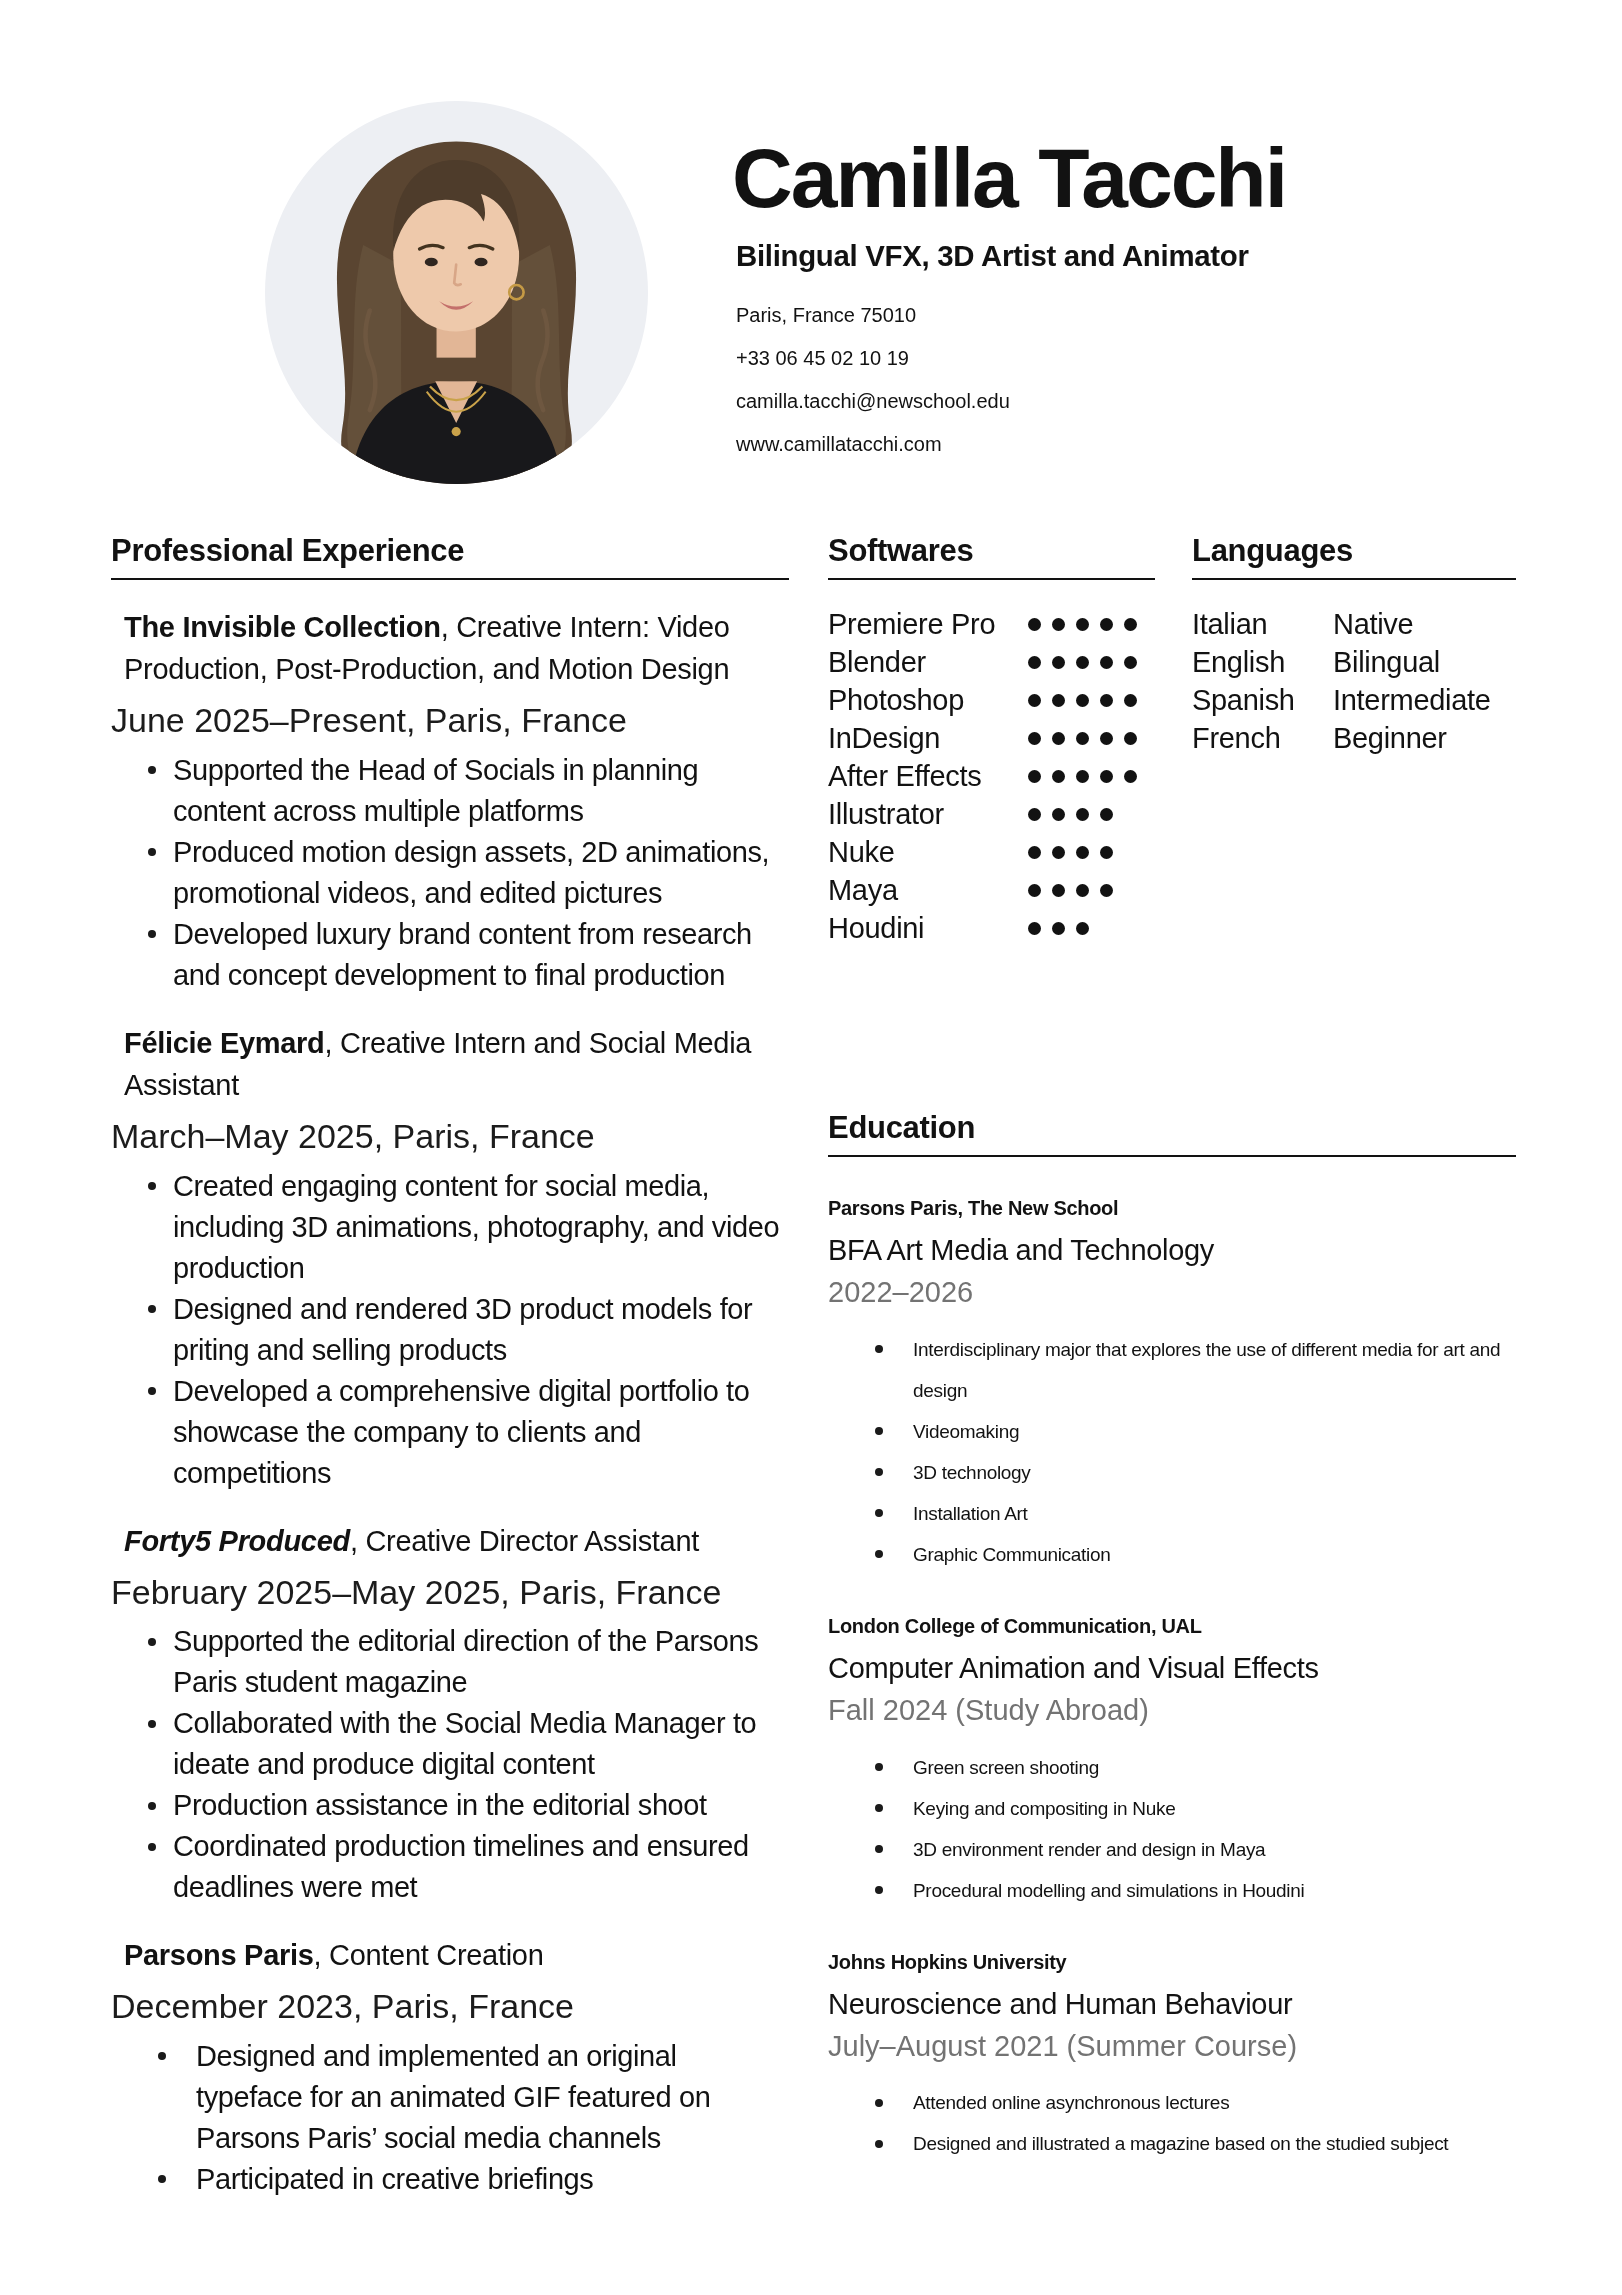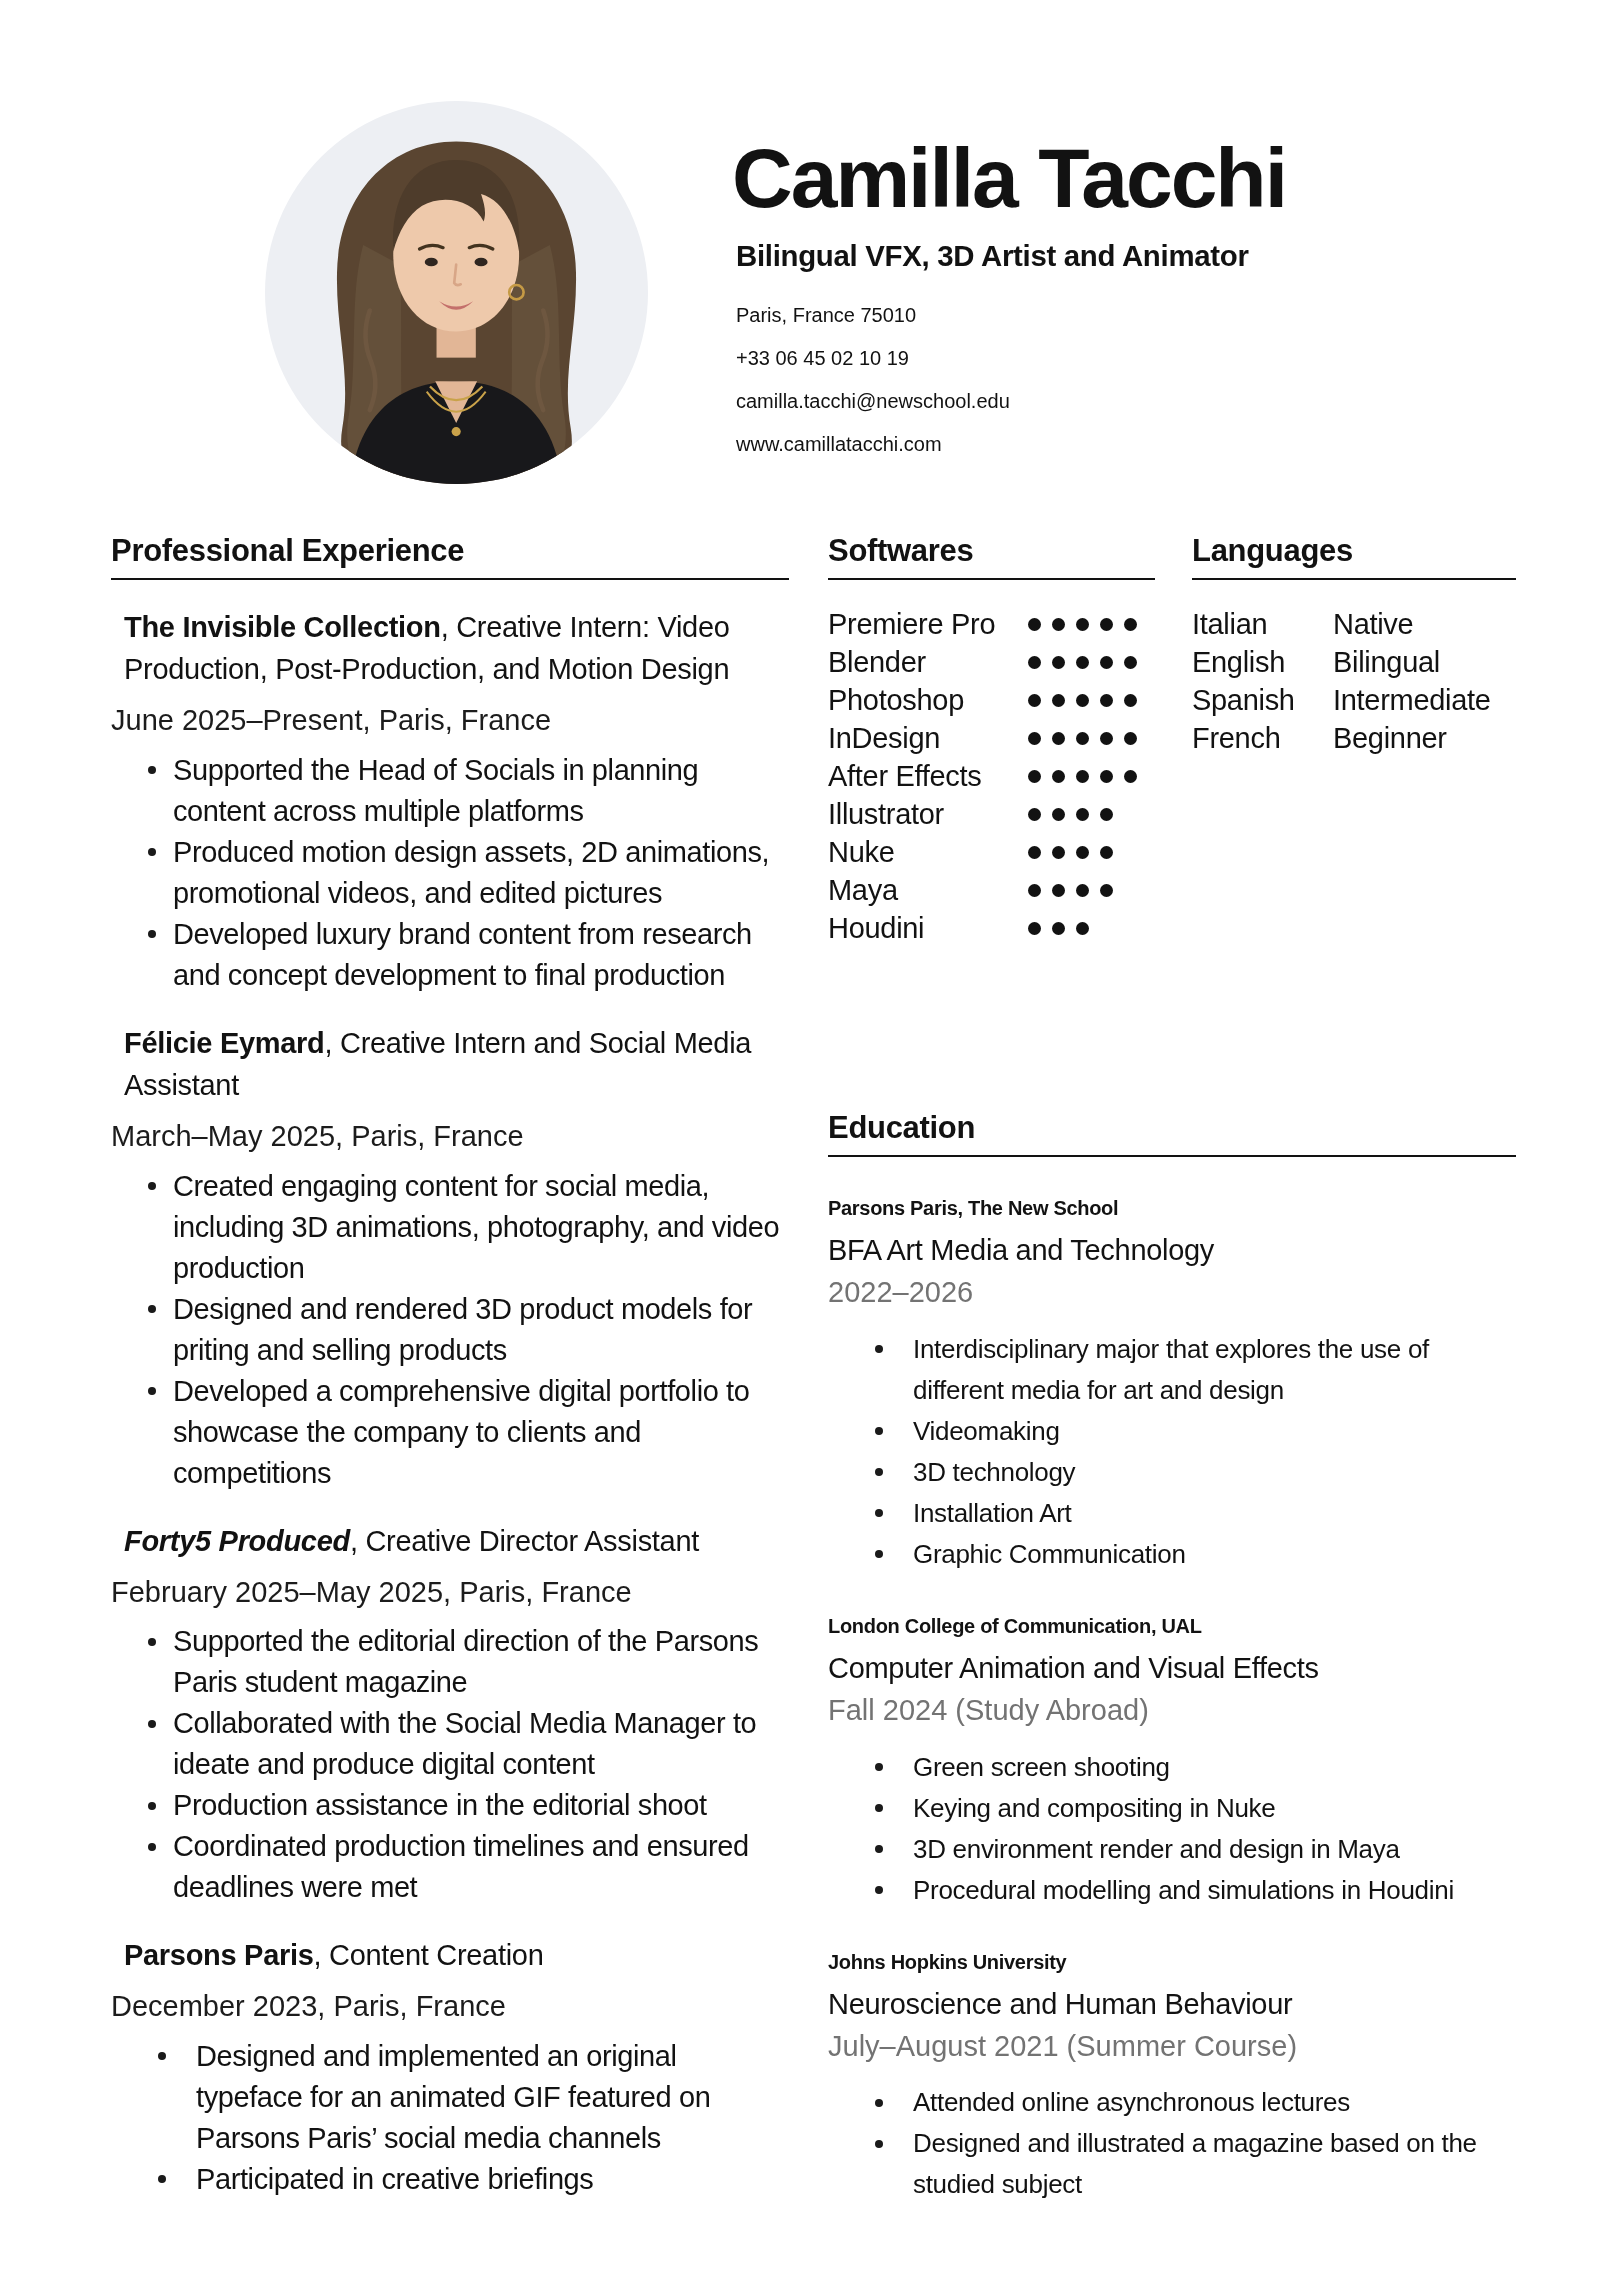--- a/index.html
+++ b/index.html
@@ -44,42 +44,42 @@
   }
   ul.deep li { padding-left:85px; }
   ul.deep li::before { left:47px; }
   
   .experience { position:absolute; left:111px; top:532px; width:678px; }
   .job { margin-top:26px; }
   .job:first-of-type { margin-top:31px; }
   .job-title { font-size:29px; line-height:42px; letter-spacing:-0.3px;margin-left:13px; }
   .job-title .company { font-weight:700; }
   .job-title .company.italic { font-style:italic; }
-  .job-date { font-size:29px; line-height:42px; margin-top:9.2px; font-weight:400; color:#1c1c1c; }
+  .job-date { font-size:34px; line-height:42px; margin-top:9.2px; font-weight:400; color:#1c1c1c; }
   .job ul { margin-top:8.5px; }
   
   .softwares { position:absolute; left:828px; top:532px; width:327px; }
   .languages { position:absolute; left:1192px; top:532px; width:324px; }
   .rows { margin-top:25px; }
   .srow { display:flex; align-items:center; height:38px; font-size:29px; }
   .srow .sname { width:200px; letter-spacing:-0.3px; }
   .dots { display:flex; align-items:center; }
   .dot { width:13px; height:13px; border-radius:50%; background:#121212; margin-right:11px; }
   .lrow { display:flex; height:38px; font-size:29px; align-items:center; }
   .lrow .lname { width:141px; letter-spacing:-0.3px; }
   .lrow .llevel { letter-spacing:-0.3px; }
   
   .education { position:absolute; left:828px; top:1109px; width:688px; }
   .school { margin-top:30px; }
   .school:first-of-type { margin-top:37px; }
   .school-name { font-size:20px; line-height:42px; font-weight:700; letter-spacing:-0.3px; }
   .school-program { font-size:29px; line-height:42px; letter-spacing:-0.3px; }
   .school-date { font-size:29px; line-height:42px; color:#737373; }
   .school ul { margin-top:15.7px; }
-  .school li { font-size:26px; line-height:41px; letter-spacing:-0.3px; }
+  .school li { font-size:19px; line-height:41px; letter-spacing:-0.3px; }
 </style>
 </head>
 <body>
 
 <div class="photo">
   <svg viewBox="0 0 585 585" width="383" height="383">
     <rect width="585" height="585" fill="#edeff3"></rect>
 
     <path d="M292 62 C185 62 112 148 110 262 C108 352 132 420 118 500 C112 535 122 565 140 585 L445 585 C463 565 473 535 467 500 C453 420 477 352 475 262 C473 148 399 62 292 62 Z" fill="#5a4531"></path>
     <path d="M150 220 C128 300 142 400 128 480 C120 525 132 562 152 585 L222 585 C200 500 212 360 206 250 Z" fill="#64503a"></path>

